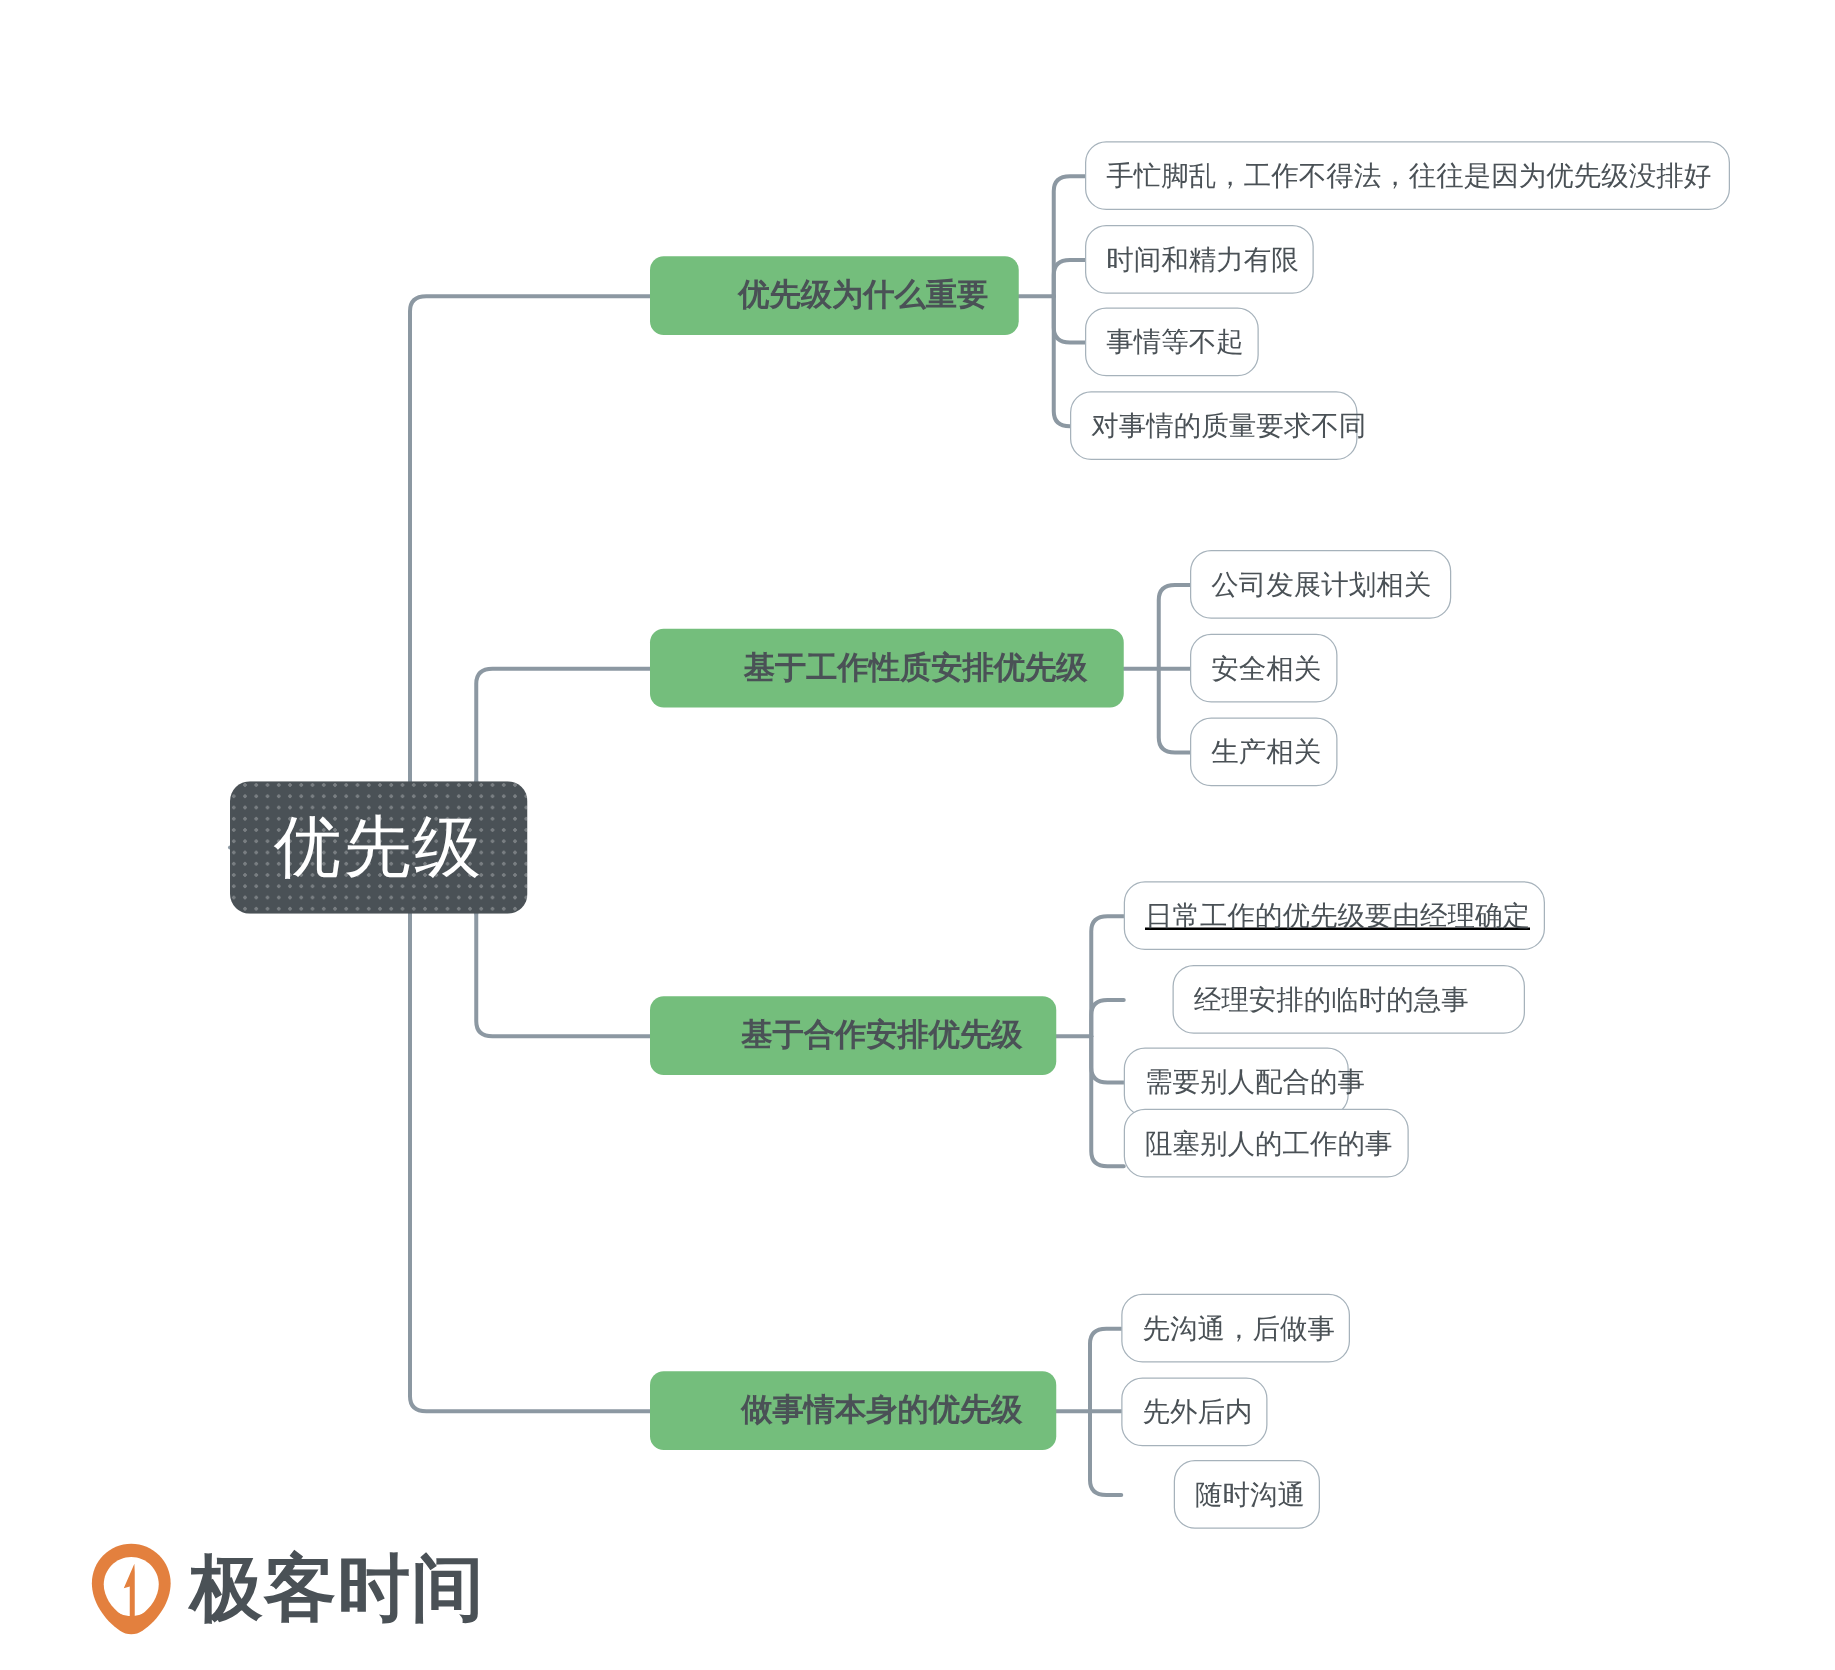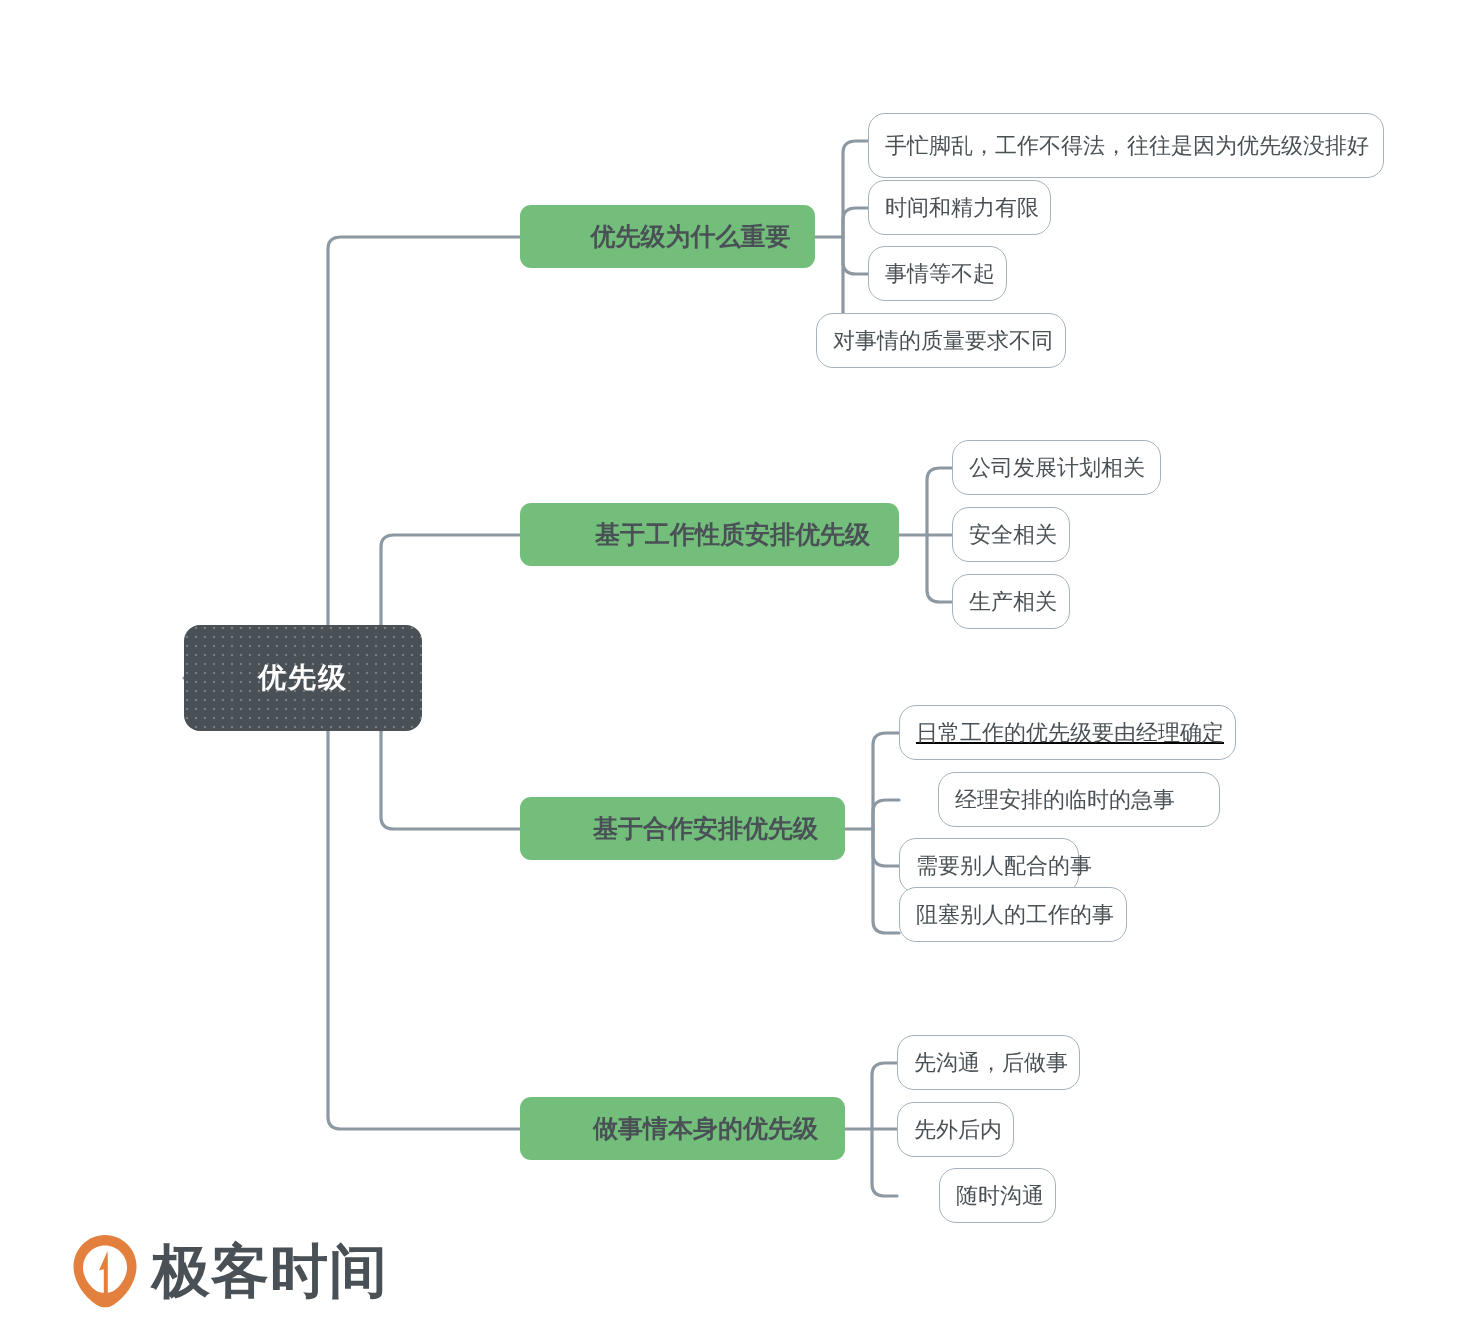--- a/index.html
+++ b/index.html
@@ -40,22 +40,22 @@
       radial-gradient(circle at 3px 3px, rgba(255,255,255,0.26) 1.3px, transparent 1.6px);
     background-size: 9px 9px;
     display: flex;
     align-items: center;
     justify-content: center;
     box-sizing: border-box;
     z-index: 4;
   }
   .root-node .root-label {
     color: #ffffff;
-    font-size: 28px;
-    font-weight: bold;
+    font-size: 54px;
+    font-weight: normal;
     letter-spacing: 2px;
     line-height: 1;
   }
 
   
   .branch-node {
     position: absolute;
     background: #74be7c;
     border-radius: 11px;
     display: flex;
@@ -156,30 +156,30 @@
     </g>
   </svg>
 
   <div class="root-node">
     <span class="root-label">优先级</span>
   </div>
 
   <div class="branch-node" style="left:520px; top:205px; width:295px; height:63px;">
     <span class="branch-label">优先级为什么重要</span>
   </div>
-  <div class="leaf-node" style="left:868px; top:113px; width:516px; height:65px;">
+  <div class="leaf-node" style="left:868px; top:113px; width:516px; height:55px;">
     <span class="leaf-label">手忙脚乱，工作不得法，往往是因为优先级没排好</span>
   </div>
   <div class="leaf-node" style="left:868px; top:180px; width:183px; height:55px;">
     <span class="leaf-label">时间和精力有限</span>
   </div>
   <div class="leaf-node" style="left:868px; top:246px; width:139px; height:55px;">
     <span class="leaf-label">事情等不起</span>
   </div>
-  <div class="leaf-node" style="left:816px; top:313px; width:250px; height:55px;">
+  <div class="leaf-node" style="left:856px; top:313px; width:230px; height:55px;">
     <span class="leaf-label">对事情的质量要求不同</span>
   </div>
 
   <div class="branch-node" style="left:520px; top:503px; width:379px; height:63px;">
     <span class="branch-label">基于工作性质安排优先级</span>
   </div>
   <div class="leaf-node" style="left:952px; top:440px; width:209px; height:55px;">
     <span class="leaf-label">公司发展计划相关</span>
   </div>
   <div class="leaf-node" style="left:952px; top:507px; width:118px; height:55px;">

